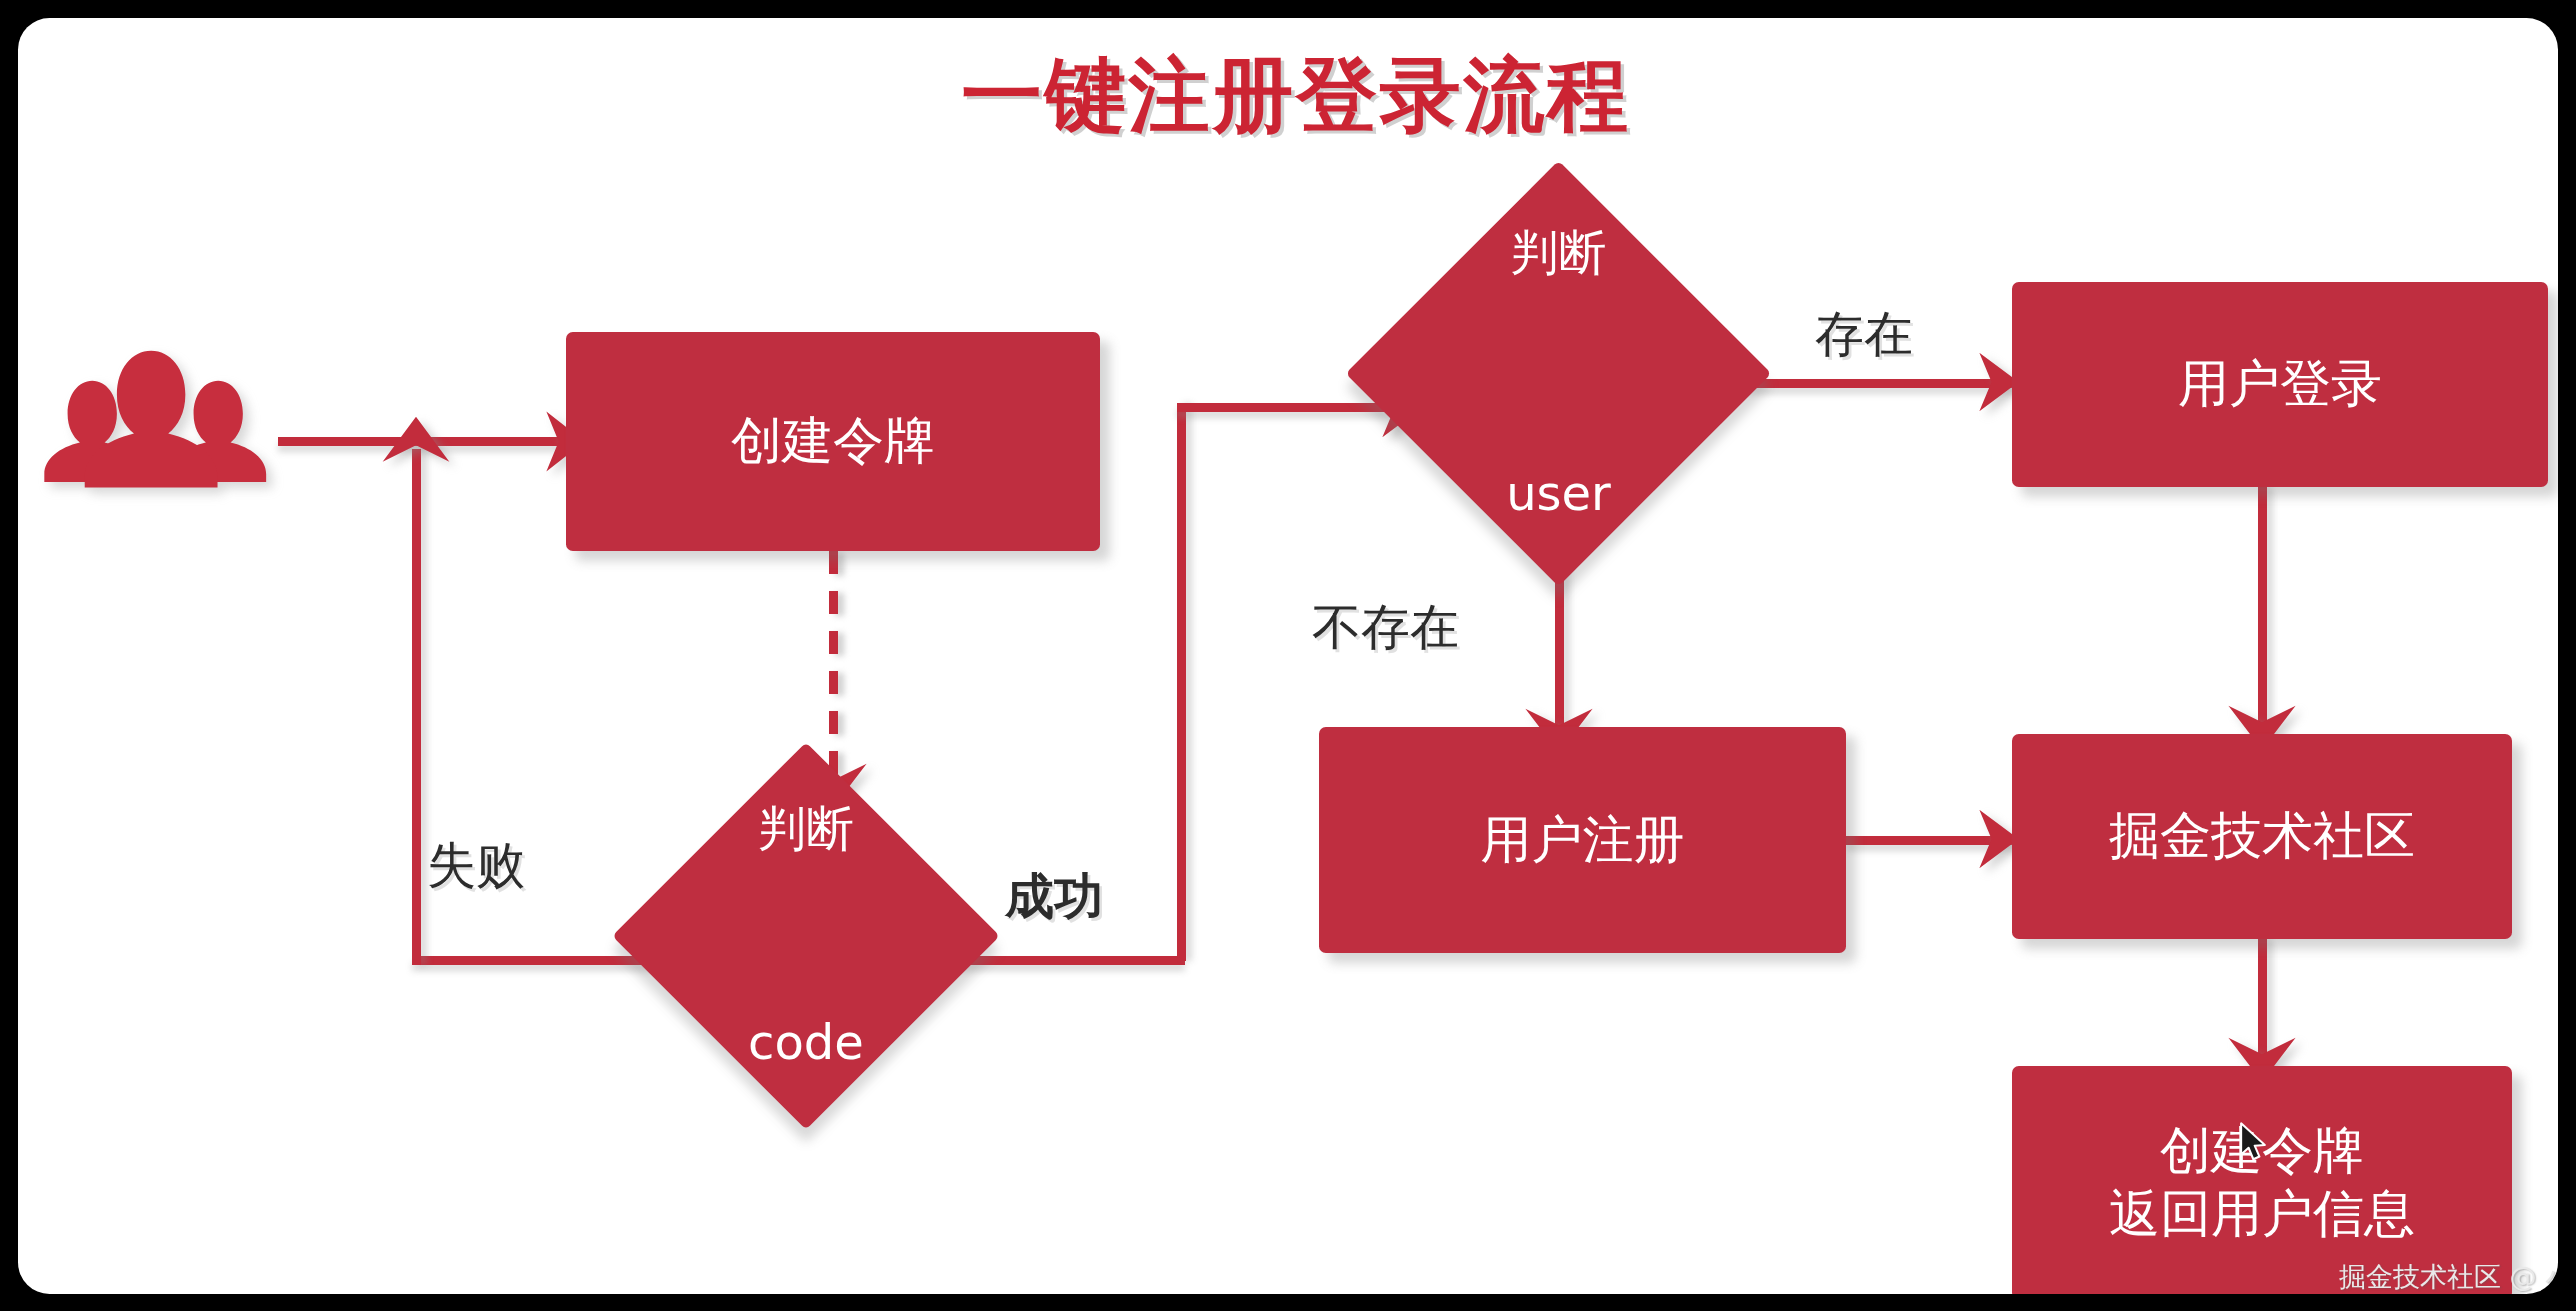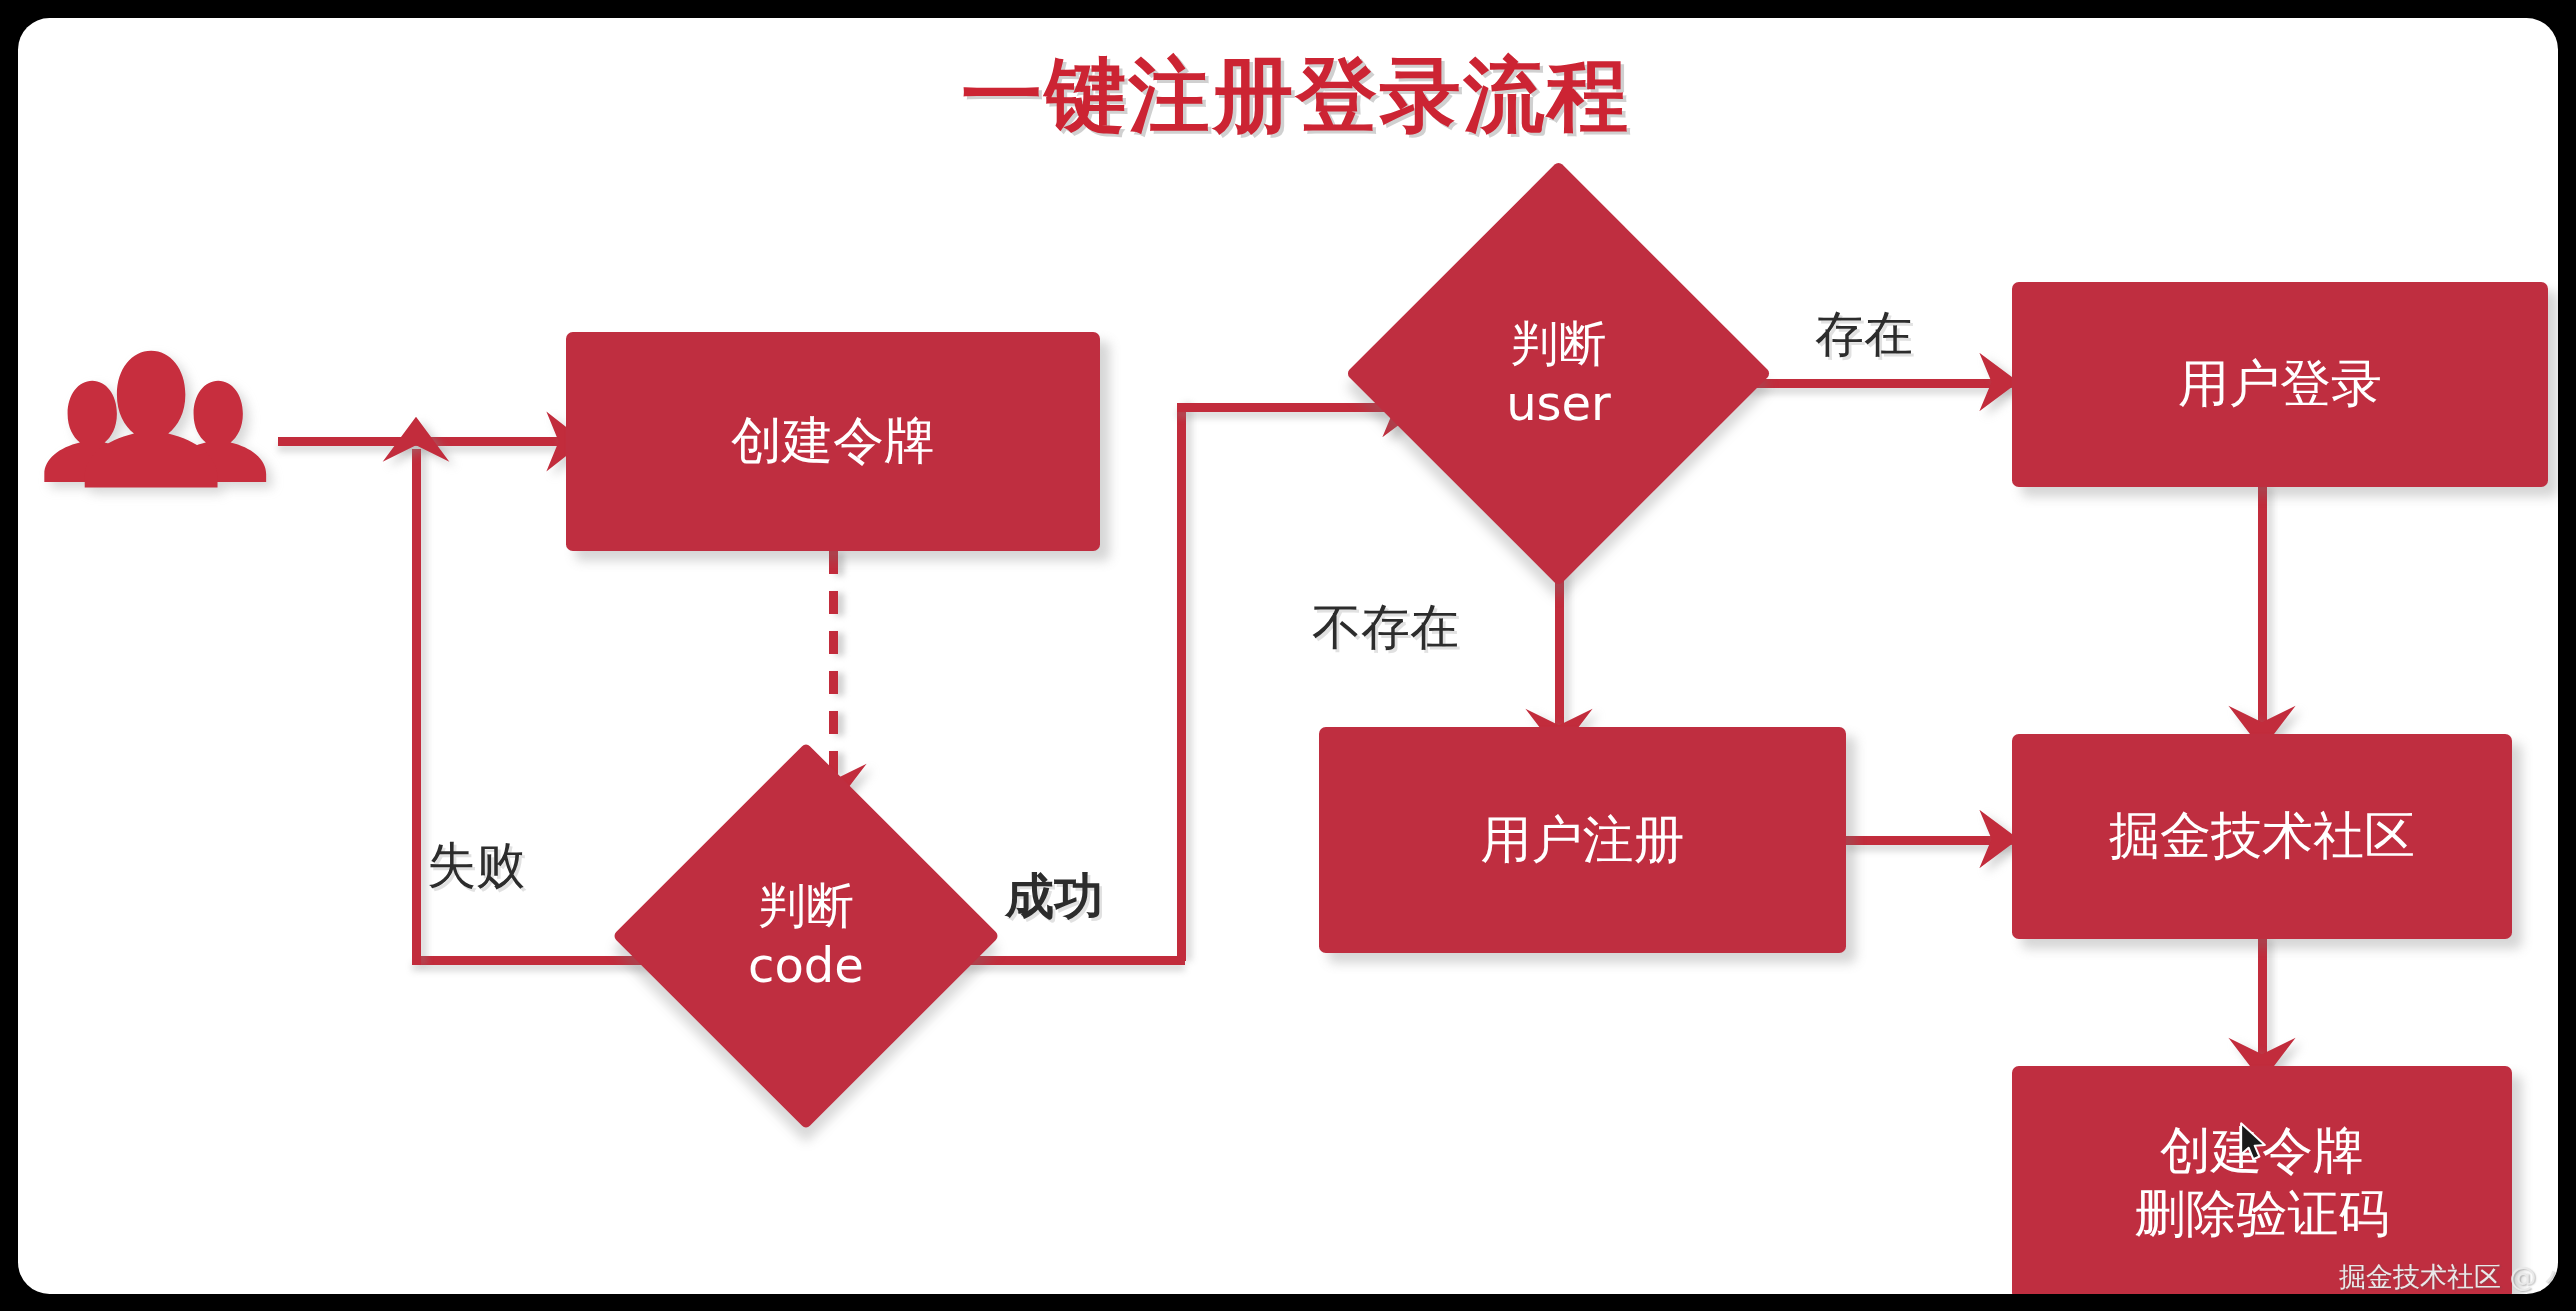--- a/index.html
+++ b/index.html
@@ -44,21 +44,21 @@
   .diamond .dshape{
     position:absolute;inset:0;
     background:#bf2e40;
     transform:rotate(45deg);
     border-radius:5.5px;
     box-shadow:9.6px 9.6px 11px rgba(120,120,120,.28);
   }
   .diamond .dtext{
     position:absolute;inset:0;
     display:flex;flex-direction:column;
-    align-items:center;justify-content:center;
+    align-items:center;justify-content:space-between;
     color:#fff;font-size:48px;line-height:1.24;
     text-align:center;
     z-index:2;
   }
   
   .h-line,.v-line{position:absolute;background:#c22c3c;z-index:3;}
   .h-line{height:9px;box-shadow:0 6.2px 6.2px rgba(140,140,140,.30);}
   .v-line{width:9px;box-shadow:6.2px 0 6.2px rgba(140,140,140,.30);}
   .h-line.dash,.v-line.dash{background:none;box-shadow:none;}
   .v-line.dash{
@@ -133,21 +133,21 @@
     <div class="node" style="left:1301px;top:709px;width:527px;height:226px;text-align:center;">
       <span>用户注册</span>
     </div>
 
     <div class="node" style="left:1994px;top:716px;width:500px;height:205px;">
       <span>掘金技术社区</span>
     </div>
 
     <div class="node" style="left:1994px;top:1048px;width:500px;height:233px;flex-direction:column;">
       <span>创建令牌</span>
-      <span>删除验证码</span>
+      <span>返回用户信息</span>
     </div>
 
     <div class="h-line" style="left:260px;top:419px;width:301px;"></div>
     <div class="arrow" style="left:527px;top:392px;">
       <svg width="41" height="63" viewBox="0 0 60 92">
         <path d="M2 2 L58 46 L2 90 L20 46 Z" fill="#c22c3c"></path>
       </svg>
     </div>
 
     <div class="v-line dash" style="left:811px;top:533px;height:226px;"></div>

